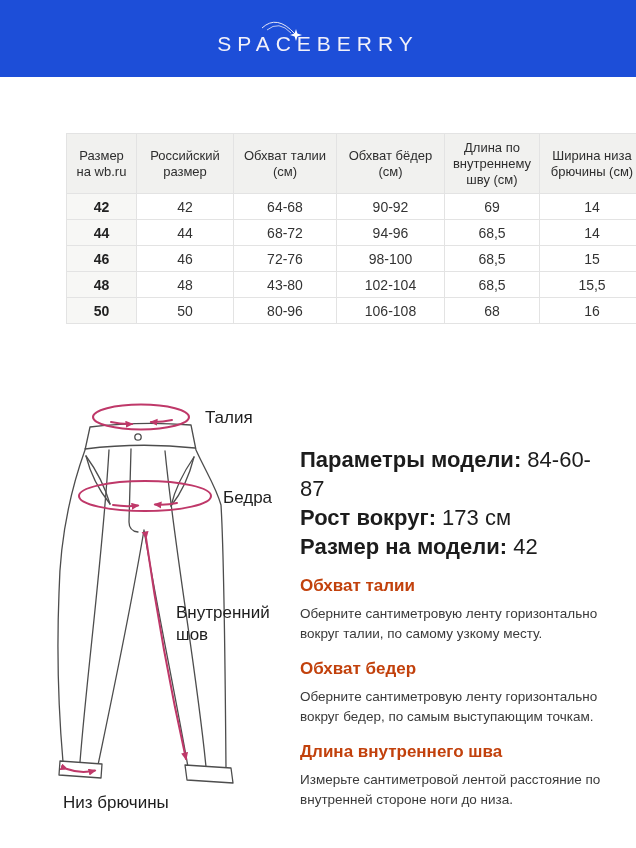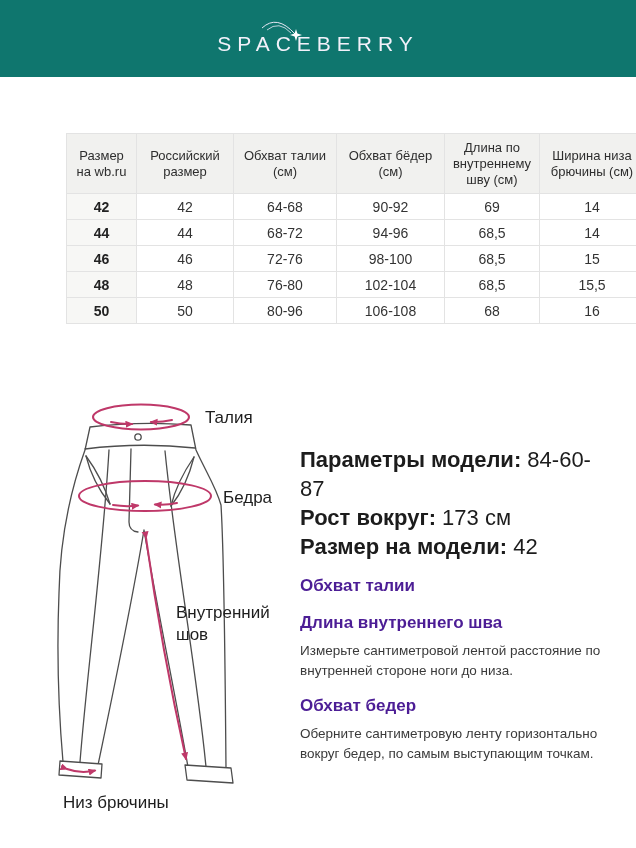--- a/index.html
+++ b/index.html
@@ -8,21 +8,21 @@
     position:relative;
     background:#ffffff;
     font-family:"Liberation Sans", sans-serif;
     color:#222;
     overflow:hidden;
   }
 
   
   .brand-header {
     position:absolute; left:0; top:0; width:636px; height:77px;
-    background:#0f766e;
+    background:#1d4ed8;
     display:flex; align-items:center; justify-content:center;
   }
   .logo-wrap { position:relative; display:inline-block; }
   .logo-text {
     color:#f2f1fa;
     font-size:21px;
     letter-spacing:6px;
     font-weight:400;
     padding-top:10px;
     display:inline-block;
@@ -58,21 +58,21 @@
   .pink { fill:none; stroke:#bf3869; stroke-width:2; stroke-linecap:round; }
   .diagram-label { font-family:"Liberation Sans", sans-serif; font-size:17px; fill:#1e1e1e; }
 
   
   .info-col { position:absolute; left:300px; top:445px; width:315px; }
   .model-line { font-size:22px; line-height:29px; color:#1c1c1c; }
   .model-label { font-weight:700; }
   .model-value { font-weight:400; }
   .section { margin-top:13px; }
   .section:first-of-type { margin-top:22px; }
-  .section-heading { font-size:17px; font-weight:700; line-height:24px; color:#4c1d95; }
+  .section-heading { font-size:17px; font-weight:700; line-height:24px; color:#c2410c; }
   .section-body { margin-top:6px; font-size:13.5px; line-height:20px; color:#3a3a3a; width:312px; }
 </style>
 </head>
 <body>
 
 <div class="brand-header">
   <div class="logo-wrap">
     <svg class="comet" viewBox="0 0 48 30">
       <path d="M 3,12 Q 18,-2 36,18" fill="none" stroke="#e9e8f6" stroke-width="1"></path>
       <path d="M 8,14 Q 20,4 32,17" fill="none" stroke="#e9e8f6" stroke-width="0.8"></path>
@@ -123,21 +123,21 @@
         <td class="first-col">46</td>
         <td>46</td>
         <td>72-76</td>
         <td>98-100</td>
         <td>68,5</td>
         <td>15</td>
       </tr>
       <tr>
         <td class="first-col">48</td>
         <td>48</td>
-        <td>76-80</td>
+        <td>43-80</td>
         <td>102-104</td>
         <td>68,5</td>
         <td>15,5</td>
       </tr>
       <tr>
         <td class="first-col">50</td>
         <td>50</td>
         <td>80-96</td>
         <td>106-108</td>
         <td>68</td>
@@ -206,24 +206,25 @@
       <span class="model-value">173 см</span>
     </div>
     <div class="model-line">
       <span class="model-label">Размер на модели:</span>
       <span class="model-value">42</span>
     </div>
   </div>
 
   <div class="section">
     <div class="section-heading">Обхват талии</div>
+    <div class="section-body">Оберните сантиметровую ленту горизонтально вокруг талии, по самому узкому месту.</div>
+  </div>
+
+  <div class="section">
+    <div class="section-heading">Обхват бедер</div>
+    <div class="section-body">Оберните сантиметровую ленту горизонтально вокруг бедер, по самым выступающим точкам.</div>
   </div>
 
   <div class="section">
     <div class="section-heading">Длина внутреннего шва</div>
     <div class="section-body">Измерьте сантиметровой лентой расстояние по внутренней стороне ноги до низа.</div>
   </div>
-
-  <div class="section">
-    <div class="section-heading">Обхват бедер</div>
-    <div class="section-body">Оберните сантиметровую ленту горизонтально вокруг бедер, по самым выступающим точкам.</div>
-  </div>
 </div>
 
 </body></html>

